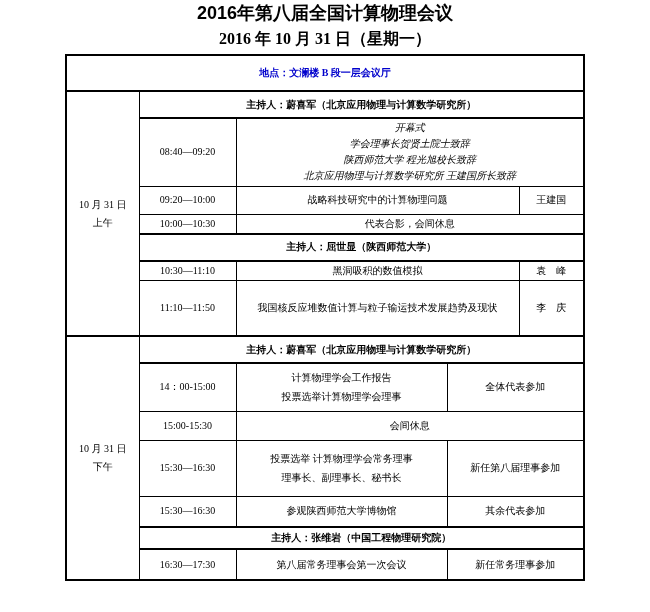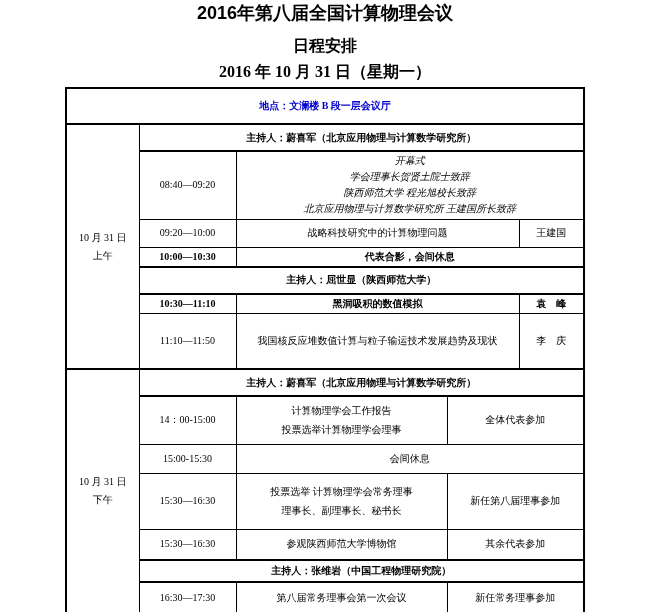--- a/index.html
+++ b/index.html
@@ -72,33 +72,32 @@
     text-align: left;
     padding-left: 7px;
     padding-right: 6px;
   }
   td.lines4 div { line-height: 16px; font-style: italic; }
   td.lines2 div { line-height: 19px; }
   tr.h36 { height: 36px; }
   tr.h27 { height: 27px; }
   tr.h68 { height: 68px; }
   tr.h28 { height: 28px; }
-  tr.h26 { height: 14px; font-weight: bold; }
+  tr.h26 { height: 14px; }
   tr.h38 { height: 56px; }
   tr.h48 { height: 48px; }
   tr.h29 { height: 29px; }
   tr.h31 { height: 31px; }
   tr.h30 { height: 22px; }
 </style>
 </head>
 <body>
 
 <div class="header">
   <div class="title">2016年第八届全国计算物理会议</div>
-  <div class="subtitle">日程安排</div>
   <div class="date">2016 年 10 月 31 日（星期一）</div>
 </div>
 
 <table class="sched">
   <colgroup>
     <col style="width:73px">
     <col style="width:97px">
     <col style="width:211px">
     <col style="width:72px">
     <col style="width:65px">

